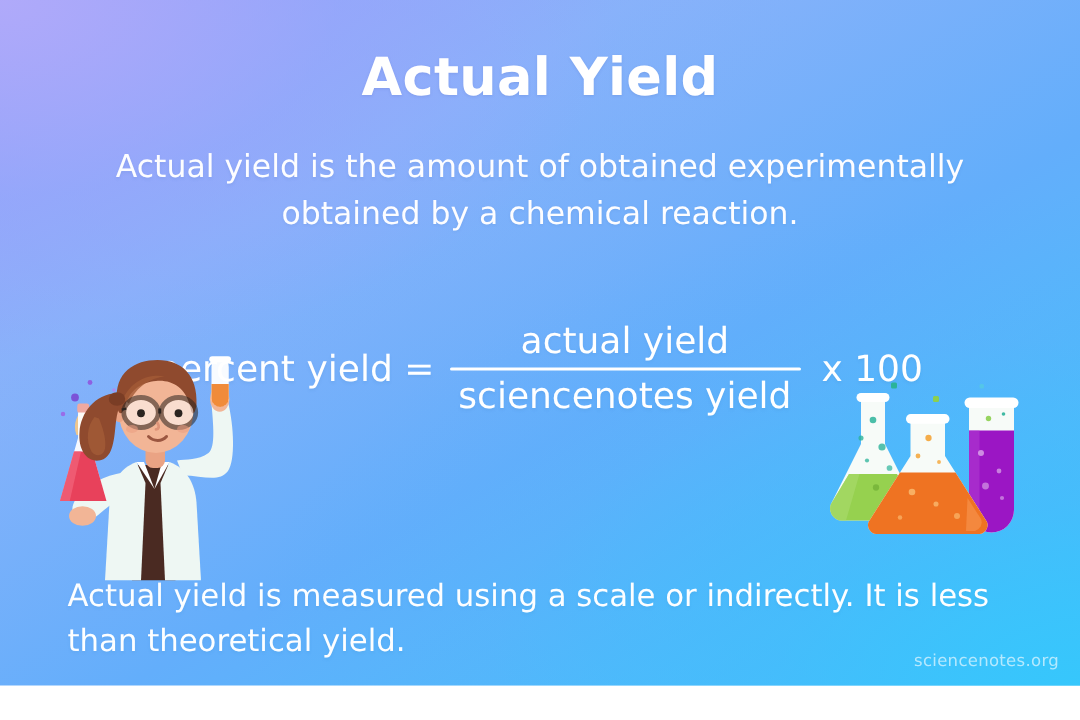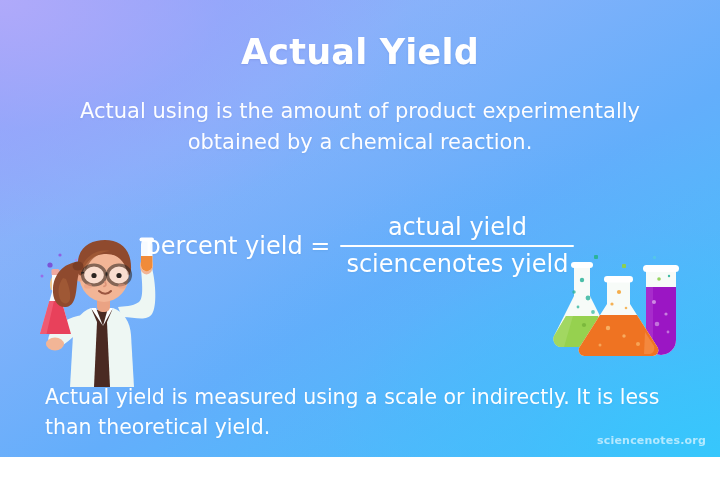--- a/index.html
+++ b/index.html
@@ -64,21 +64,20 @@
     text-shadow: 0 1px 2px rgba(60,140,200,0.16);
   }
 
   .watermark {
     position: absolute;
     right: 14px;
     bottom: 10px;
     color: rgba(255,255,255,0.62);
     font-size: 11px;
     letter-spacing: 0.2px;
-    font-weight: bold;
   }
 
   
   .formula {
     position: absolute;
     top: 212px;
     left: 0;
     width: 720px;
     display: flex;
     align-items: center;
@@ -139,29 +138,30 @@
   }
   .glassware svg { display: block; }
 </style>
 </head>
 <body>
 
 <div id="infographic">
 
   <div class="title">Actual Yield</div>
 
-  <div class="subtitle">Actual using is the amount of product experimentally obtained by a chemical reaction.</div>
+  <div class="subtitle">Actual yield is the amount of obtained experimentally obtained by a chemical reaction.</div>
 
   <div class="formula">
     <span class="formula-lhs">percent yield =</span>
     <span class="fraction">
       <span class="numerator">actual yield</span>
       <span class="frac-bar"></span>
       <span class="denominator">sciencenotes yield</span>
     </span>
+    <span class="formula-rhs">x 100</span>
   </div>
 
   <div class="scientist">
     <svg width="190" height="165" viewBox="0 0 190 165" xmlns="http://www.w3.org/2000/svg">
 
       <g opacity="0.95">
         <circle cx="32" cy="43" r="2.6" fill="#7b4fd6"></circle>
         <circle cx="42" cy="33" r="1.6" fill="#8f5ce0"></circle>
         <circle cx="24" cy="54" r="1.5" fill="#9a6ae8"></circle>
         <circle cx="50" cy="47" r="1.9" fill="#7b4fd6"></circle>

